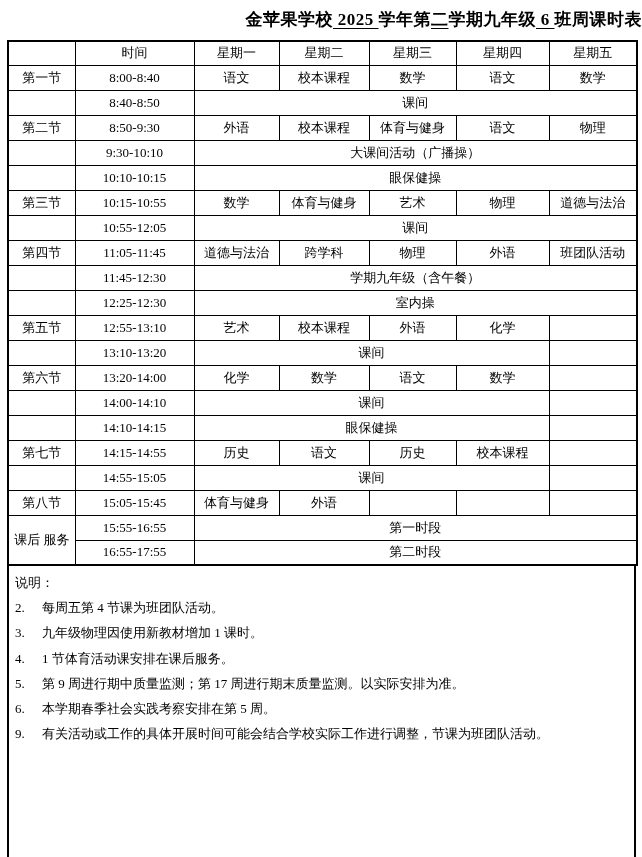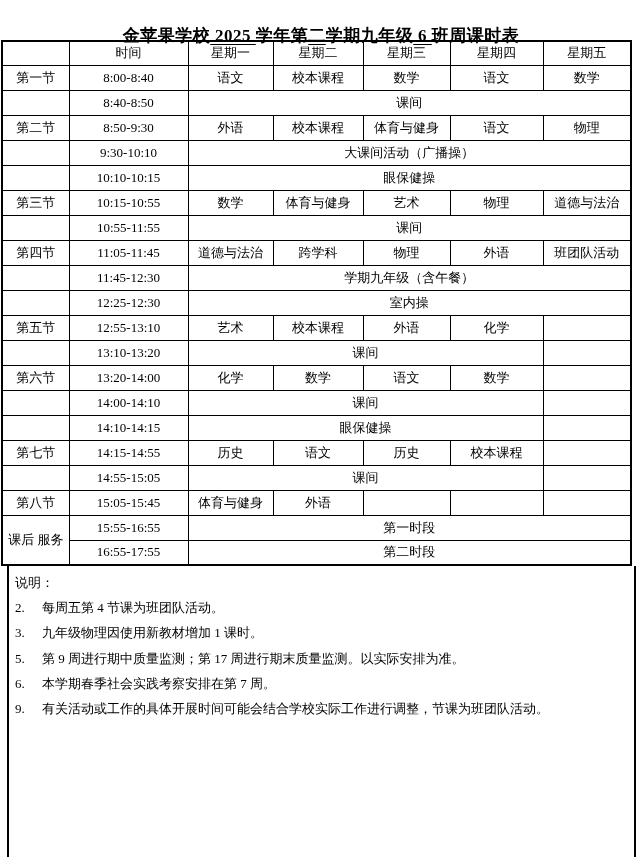--- a/index.html
+++ b/index.html
@@ -7,31 +7,31 @@
     margin: 0; padding: 0;
     width: 642px; height: 857px;
     background: #ffffff;
     color: #000000;
     font-family: "Liberation Serif", "DejaVu Serif", serif;
   }
   .page { width: 642px; height: 857px; background: #fff; overflow: hidden; }
 
   .title {
     height: 40px;
-    padding-top: 24px;
-    text-align: center;
+    padding-top: 8px;
+    text-align: right;
     font-size: 17px;
     font-weight: bold;
     letter-spacing: 0.5px;
     white-space: nowrap;
   }
   .title .u { text-decoration: underline; text-underline-offset: 3px; }
 
   table.timetable {
-    margin-left: 1px;
+    margin-left: 7px;
     width: 629px;
     border-collapse: collapse;
     table-layout: fixed;
     border: 2px solid #000;
   }
   table.timetable td {
     border: 1px solid #000;
     text-align: center;
     vertical-align: middle;
     font-size: 13px;
@@ -127,21 +127,21 @@
       <td>10:15-10:55</td>
       <td>数学</td>
       <td>体育与健身</td>
       <td>艺术</td>
       <td>物理</td>
       <td>道德与法治</td>
     </tr>
 
     <tr>
       <td></td>
-      <td>10:55-11:55</td>
+      <td>10:55-12:05</td>
       <td colspan="5">课间</td>
     </tr>
 
     <tr>
       <td>第四节</td>
       <td>11:05-11:45</td>
       <td>道德与法治</td>
       <td>跨学科</td>
       <td>物理</td>
       <td>外语</td>
@@ -239,18 +239,19 @@
       <td>16:55-17:55</td>
       <td colspan="5">第二时段</td>
     </tr>
   </tbody>
     </table>
 
   <div class="notes">
     <div class="note-line">说明：</div>
     <div class="note-line"><span class="note-num">2.</span><span>每周五第 4 节课为班团队活动。</span></div>
     <div class="note-line"><span class="note-num">3.</span><span>九年级物理因使用新教材增加 1 课时。</span></div>
+    <div class="note-line"><span class="note-num">4.</span><span>1 节体育活动课安排在课后服务。</span></div>
     <div class="note-line"><span class="note-num">5.</span><span>第 9 周进行期中质量监测；第 17 周进行期末质量监测。以实际安排为准。</span></div>
-    <div class="note-line"><span class="note-num">6.</span><span>本学期春季社会实践考察安排在第 7 周。</span></div>
+    <div class="note-line"><span class="note-num">6.</span><span>本学期春季社会实践考察安排在第 5 周。</span></div>
     <div class="note-line"><span class="note-num">9.</span><span>有关活动或工作的具体开展时间可能会结合学校实际工作进行调整，节课为班团队活动。</span></div>
   </div>
 
 </div>
 
 </body></html>

